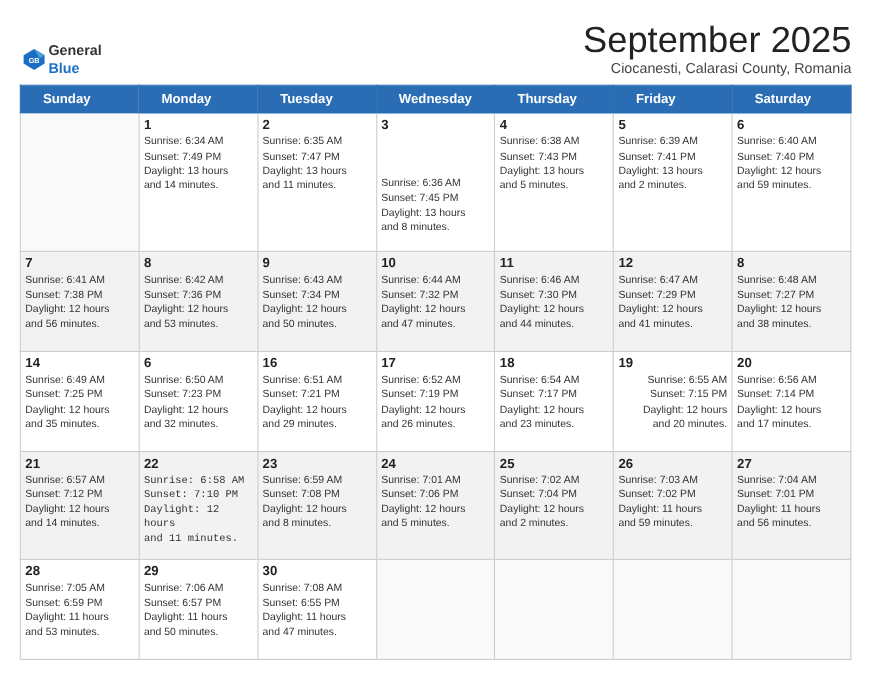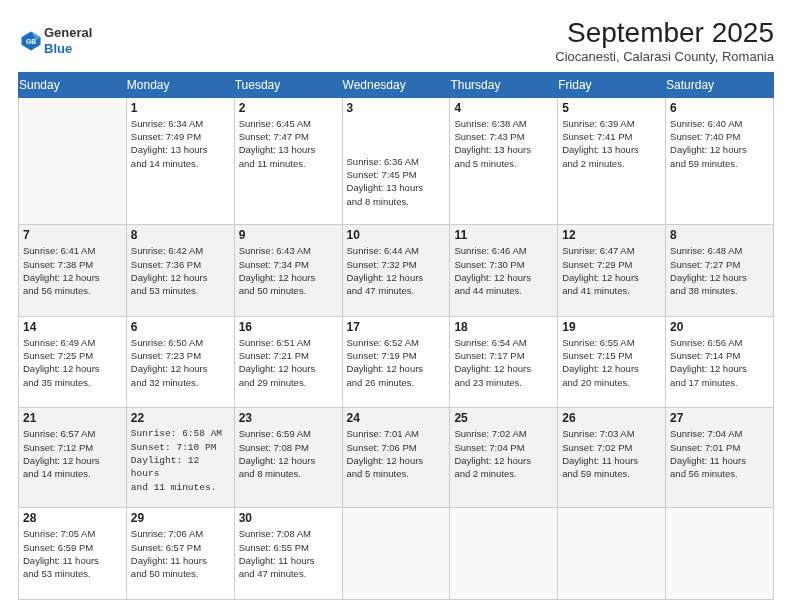--- a/index.html
+++ b/index.html
@@ -12,21 +12,21 @@
     }
     .page {
       width: 792px;
       height: 612px;
       padding: 18px 18px 12px 18px;
       display: flex;
       flex-direction: column;
     }
     .header {
       display: flex;
-      align-items: center;
+      align-items: flex-end;
       justify-content: space-between;
       margin-bottom: 8px;
     }
     .logo {
       display: flex;
       align-items: center;
       gap: 2px;
     }
     .logo-text {
       font-size: 13px;
@@ -43,42 +43,42 @@
     }
     .logo-icon {
       width: 22px;
       height: 22px;
       margin-left: 2px;
     }
     .title-block {
       text-align: right;
     }
     .month-title {
-      font-size: 28px;
+      font-size: 33px;
       font-weight: normal;
       color: #222;
       line-height: 1.1;
     }
     .location {
       font-size: 13px;
       color: #444;
     }
     .calendar {
       flex: 1;
       border: 1px solid #ccc;
       border-collapse: collapse;
       width: 100%;
       table-layout: fixed;
     }
     .calendar th {
       background: #2a6db5;
       color: #fff;
       font-size: 12px;
-      font-weight: normal;
-      padding: 5px 0;
+      font-weight: bold;
+      padding: 5px 20px;
       text-align: left;
       border: 1px solid #2a6db5;
     }
     .calendar td {
       border: 1px solid #ccc;
       vertical-align: top;
       padding: 3px 4px;
       font-size: 10px;
       color: #333;
       height: 82px;
@@ -141,21 +141,21 @@
           <td class="empty"></td>
           <td>
             <span class="day-num">1</span>
             <div class="day-detail" style="white-space: pre-line;">Sunrise: 6:34 AM
 Sunset: 7:49 PM
 Daylight: 13 hours
 and 14 minutes.</div>
           </td>
           <td>
             <span class="day-num">2</span>
-            <div class="day-detail" style="white-space: pre-line;">Sunrise: 6:45 AM
+            <div class="day-detail" style="white-space: pre-line;">Sunrise: 6:35 AM
 Sunset: 7:47 PM
 Daylight: 13 hours
 and 11 minutes.</div>
           </td>
           <td>
             <span class="day-num">3</span>
             <div class="day-detail" style="white-space: pre-line; margin-top: 40px;">Sunrise: 6:36 AM
 Sunset: 7:45 PM
 Daylight: 13 hours
 and 8 minutes.</div>
@@ -264,21 +264,21 @@
           </td>
           <td>
             <span class="day-num">18</span>
             <div class="day-detail" style="white-space: pre-line;">Sunrise: 6:54 AM
 Sunset: 7:17 PM
 Daylight: 12 hours
 and 23 minutes.</div>
           </td>
           <td>
             <span class="day-num">19</span>
-            <div class="day-detail" style="white-space: pre-line;">Sunrise: 6:55 AM
+            <div class="day-detail" style="white-space: pre-line; text-align: right;">Sunrise: 6:55 AM
 Sunset: 7:15 PM
 Daylight: 12 hours
 and 20 minutes.</div>
           </td>
           <td>
             <span class="day-num">20</span>
             <div class="day-detail" style="white-space: pre-line;">Sunrise: 6:56 AM
 Sunset: 7:14 PM
 Daylight: 12 hours
 and 17 minutes.</div>

